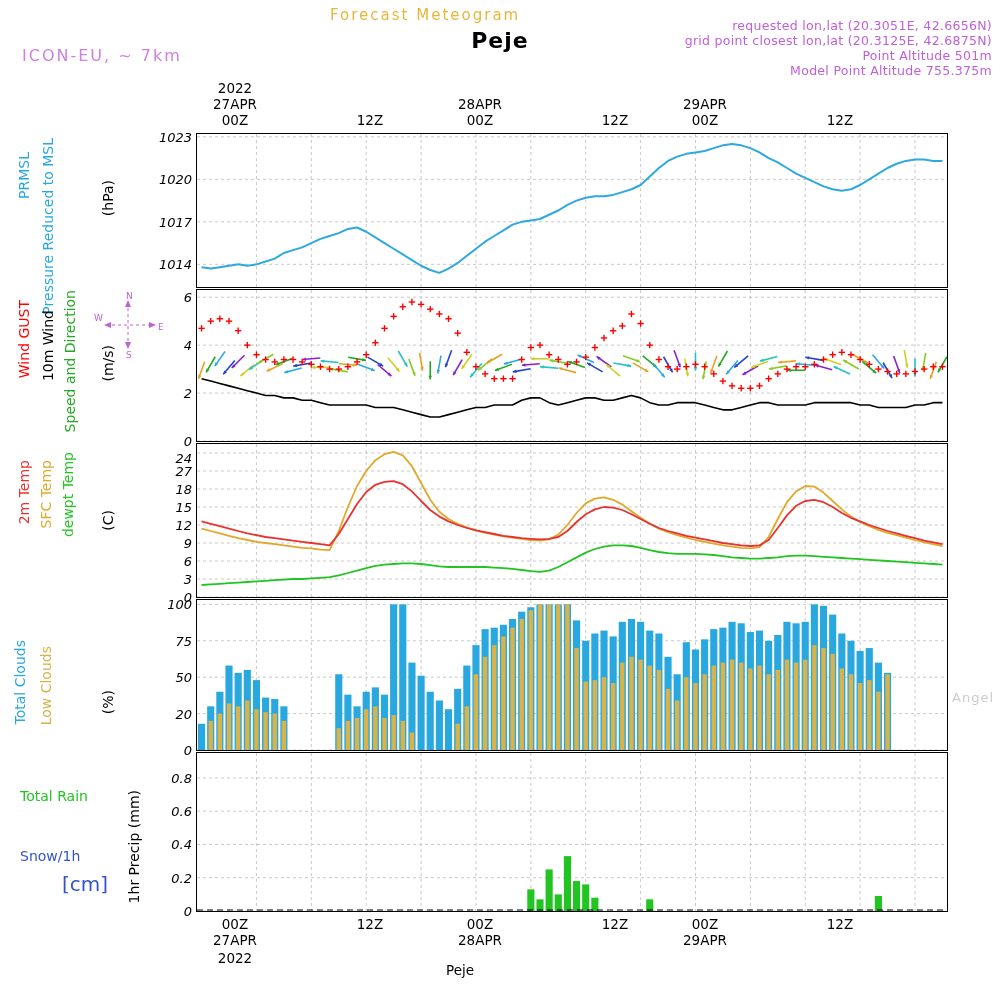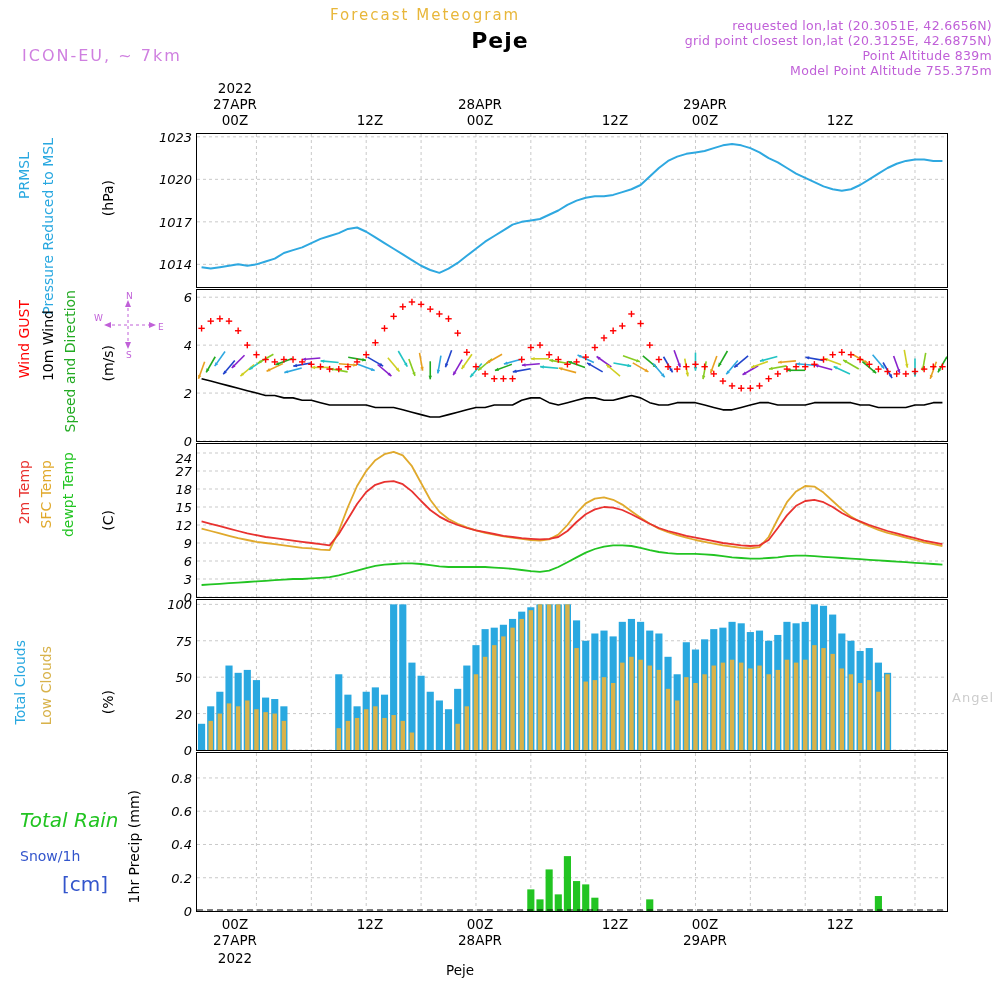--- a/index.html
+++ b/index.html
@@ -17,21 +17,21 @@
   .watermark{position:absolute;right:6px;top:690px;color:#cccccc;font-size:13px;letter-spacing:1px;}
 </style>
 </head>
 <body>
 
 <div class="abs" id="fm">Forecast Meteogram</div>
 <div class="abs" id="title">Peje</div>
 <div class="abs" id="model">ICON-EU, ~ 7km</div>
 <div class="abs meta" style="top:18px;">requested lon,lat (20.3051E, 42.6656N)</div>
 <div class="abs meta" style="top:33px;">grid point closest lon,lat (20.3125E, 42.6875N)</div>
-<div class="abs meta" style="top:48px;">Point Altitude 839m</div>
+<div class="abs meta" style="top:48px;">Point Altitude 501m</div>
 <div class="abs meta" style="top:63px;">Model Point Altitude 755.375m</div>
 <div class="watermark">by Angel</div>
 
 <div class="xtop" style="left:195px;top:80px;width:80px;">2022</div>
 <div class="xtop" style="left:195px;top:96px;width:80px;">27APR</div>
 <div class="xtop" style="left:195px;top:112px;width:80px;">00Z</div>
 <div class="xtop" style="left:330px;top:112px;width:80px;">12Z</div>
 <div class="xtop" style="left:440px;top:96px;width:80px;">28APR</div>
 <div class="xtop" style="left:440px;top:112px;width:80px;">00Z</div>
 <div class="xtop" style="left:575px;top:112px;width:80px;">12Z</div>
@@ -50,21 +50,21 @@
 
 <div class="abs vert" style="left:16px;top:460px;font-size:14px;color:#e8322f;">2m Temp</div>
 <div class="abs vert" style="left:38px;top:460px;font-size:14px;color:#e0a92c;">SFC Temp</div>
 <div class="abs vert" style="left:60px;top:452px;font-size:14px;color:#22c422;">dewpt Temp</div>
 <div class="abs vert" style="left:100px;top:510px;font-size:14px;color:#000;">(C)</div>
 
 <div class="abs vert" style="left:12px;top:640px;font-size:14px;color:#29a8e0;">Total Clouds</div>
 <div class="abs vert" style="left:38px;top:646px;font-size:14px;color:#d8b24a;">Low Clouds</div>
 <div class="abs vert" style="left:100px;top:690px;font-size:14px;color:#000;">(%)</div>
 
-<div class="abs" style="left:20px;top:808px;font-size:20px;color:#22c422;font-style:italic;">Total  Rain</div>
+<div class="abs" style="left:20px;top:788px;font-size:14px;color:#22c422;">Total  Rain</div>
 <div class="abs" style="left:20px;top:848px;font-size:14px;color:#3355cc;">Snow/1h</div>
 <div class="abs" style="left:62px;top:872px;font-size:20px;color:#3355cc;">[cm]</div>
 <div class="abs vert" style="left:126px;top:790px;font-size:14px;color:#000;">1hr Precip (mm)</div>
 
 <div class="abs" style="left:92px;top:288px;width:80px;height:72px;">
   <svg width="80" height="72" viewBox="0 0 80 72">
     <text x="34" y="11" font-size="9" fill="#c060d8" font-family="DejaVu Sans, sans-serif">N</text>
     <text x="34" y="70" font-size="9" fill="#c060d8" font-family="DejaVu Sans, sans-serif">S</text>
     <text x="66" y="42" font-size="9" fill="#c060d8" font-family="DejaVu Sans, sans-serif">E</text>
     <text x="2" y="33" font-size="9" fill="#c060d8" font-family="DejaVu Sans, sans-serif">W</text>

